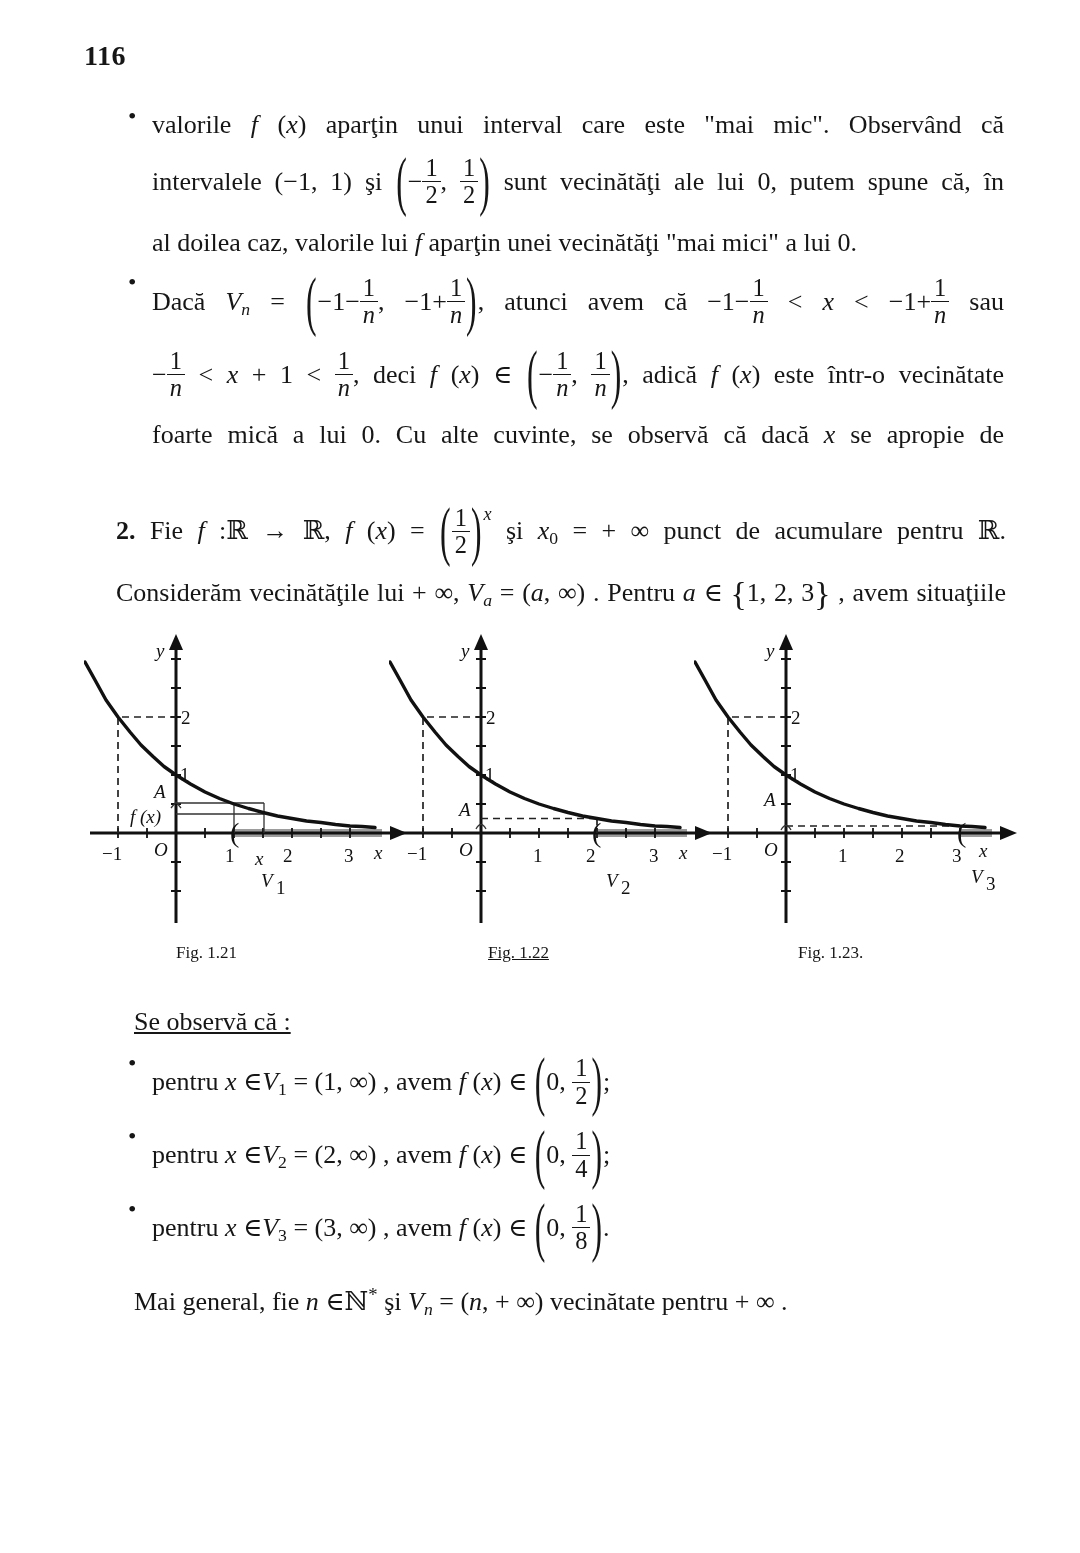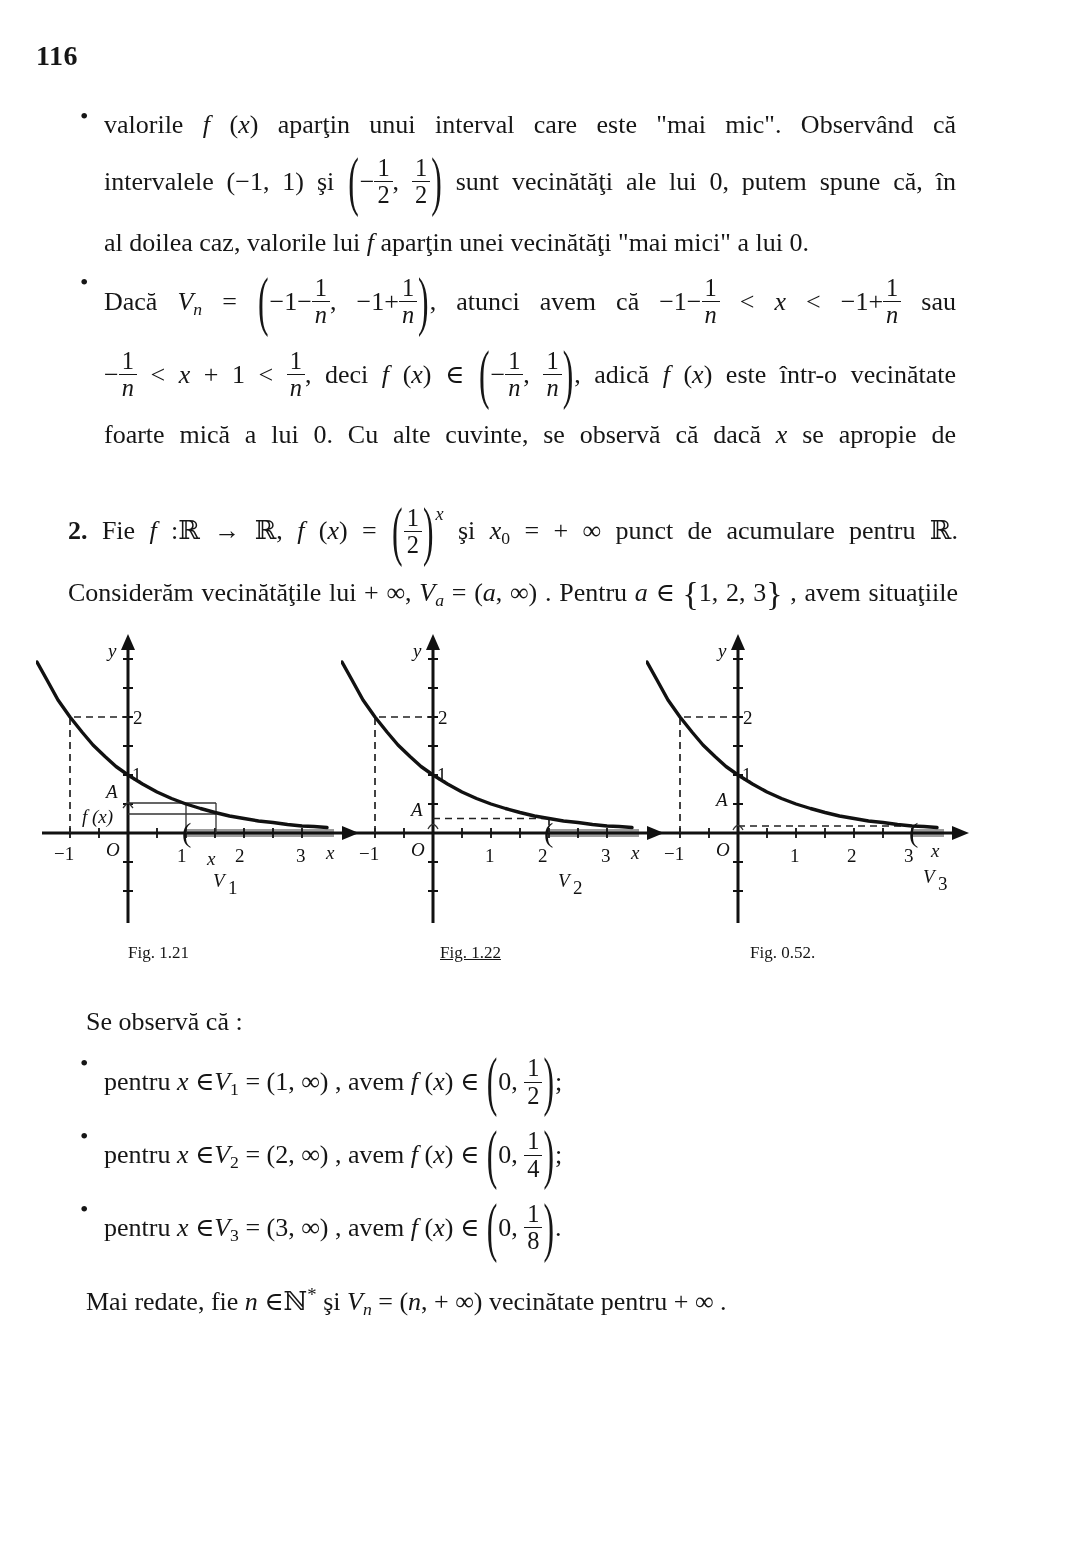--- a/index.html
+++ b/index.html
@@ -1,20 +1,20 @@
 <!DOCTYPE html>
 <html><head>
 <meta charset="utf-8">
 <style>
   html,body{margin:0;padding:0;}
   body{
     width:1080px;height:1553px;overflow:hidden;background:#ffffff;
     font-family:"Liberation Serif","DejaVu Serif",serif;color:#161616;font-size:26px;
   }
-  .page{padding:40px 58px 0 36px;}
+  .page{padding:40px 58px 0 84px;}
   .page-number{font-weight:bold;font-size:28px;margin-bottom:30px;letter-spacing:0.5px;}
   .text-block{width:922px;}
   .line{line-height:46px;white-space:normal;}
   .j{text-align:justify;text-align-last:justify;}
   .tall{padding:9px 0;}
   .bullet-item{display:flex;margin-left:44px;margin-top:2px;}
   .bullet{width:24px;font-size:24px;flex:0 0 24px;padding-top:1px;}
   .bullet-content{flex:1;max-width:852px;}
   .para{margin-top:24px;margin-left:32px;}
   
@@ -33,21 +33,21 @@
   .fn{display:block;padding:0 3px;}
   .fd{display:block;border-top:1.6px solid #161616;padding:0 3px;}
   .fi .fd{font-style:italic;}
   
   .figures-row{position:relative;height:302px;margin-top:10px;}
   .fig-svg{position:absolute;top:0;}
   .fig1{left:0;} .fig2{left:305;left:305px;} .fig3{left:610px;}
   .captions-row{position:relative;height:42px;margin-top:8px;}
   .caption{position:absolute;font-size:17px;}
   .cap1{left:92px;} .cap2{left:404px;text-decoration:underline;} .cap3{left:714px;}
-  .se-observa{margin:14px 0 4px 50px;}
+  .se-observa{margin:14px 0 4px 50px;text-decoration:underline;}
   .v-line{padding:8px 0;}
   .general-line{margin:6px 0 0 50px;padding-bottom:26px;}
   
   svg text{font-family:"Liberation Serif","DejaVu Serif",serif;font-size:19px;fill:#111;}
   svg .it{font-style:italic;}
   svg .br{font-size:28px;}
   .ax{stroke:#111;stroke-width:3;}
   .tick{stroke:#111;stroke-width:1.8;fill:none;}
   .curve{fill:none;stroke:#111;stroke-width:3.4;stroke-linejoin:round;stroke-linecap:round;}
   .dash{fill:none;stroke:#222;stroke-width:1.7;stroke-dasharray:7 5;}
@@ -167,21 +167,21 @@
       <text x="258" y="229">3</text>
       <text class="it" x="285" y="224" font-size="21">x</text>
       <text class="it" x="277" y="250" font-size="20">V</text>
       <text x="292" y="257" font-size="15">3</text>
     </svg>
   </div>
 
   <div class="captions-row">
     <div class="caption cap1">Fig. 1.21</div>
     <div class="caption cap2">Fig. 1.22</div>
-    <div class="caption cap3">Fig. 0.52.</div>
+    <div class="caption cap3">Fig. 1.23.</div>
   </div>
 
   <div class="line se-observa"><span class="r">Se observă că :</span></div>
 
   <div class="bullet-item">
     <span class="bullet">•</span>
     <div class="bullet-content">
       <div class="line v-line"><span class="r">pentru </span><span class="i">x</span><span class="r"> ∈</span><span class="i">V</span><span class="sub">1</span><span class="r"> = (1, ∞) , avem </span><span class="i">f</span><span class="r"> (</span><span class="i">x</span><span class="r">) ∈ </span><span class="bp">(</span><span class="r">0, </span><span class="frac"><span class="fn">1</span><span class="fd">2</span></span><span class="bp">)</span><span class="r">;</span></div>
     </div>
   </div>
@@ -191,15 +191,15 @@
       <div class="line v-line"><span class="r">pentru </span><span class="i">x</span><span class="r"> ∈</span><span class="i">V</span><span class="sub">2</span><span class="r"> = (2, ∞) , avem </span><span class="i">f</span><span class="r"> (</span><span class="i">x</span><span class="r">) ∈ </span><span class="bp">(</span><span class="r">0, </span><span class="frac"><span class="fn">1</span><span class="fd">4</span></span><span class="bp">)</span><span class="r">;</span></div>
     </div>
   </div>
   <div class="bullet-item">
     <span class="bullet">•</span>
     <div class="bullet-content">
       <div class="line v-line"><span class="r">pentru </span><span class="i">x</span><span class="r"> ∈</span><span class="i">V</span><span class="sub">3</span><span class="r"> = (3, ∞) , avem </span><span class="i">f</span><span class="r"> (</span><span class="i">x</span><span class="r">) ∈ </span><span class="bp">(</span><span class="r">0, </span><span class="frac"><span class="fn">1</span><span class="fd">8</span></span><span class="bp">)</span><span class="r">.</span></div>
     </div>
   </div>
 
-  <div class="line general-line"><span class="r">Mai redate, fie </span><span class="i">n</span><span class="r"> ∈ℕ</span><span class="sup">*</span><span class="r"> şi </span><span class="i">V</span><span class="isub">n</span><span class="r"> = (</span><span class="i">n</span><span class="r">, + ∞) vecinătate pentru + ∞ .</span></div>
+  <div class="line general-line"><span class="r">Mai general, fie </span><span class="i">n</span><span class="r"> ∈ℕ</span><span class="sup">*</span><span class="r"> şi </span><span class="i">V</span><span class="isub">n</span><span class="r"> = (</span><span class="i">n</span><span class="r">, + ∞) vecinătate pentru + ∞ .</span></div>
 
 </div>
 
 </body></html>

